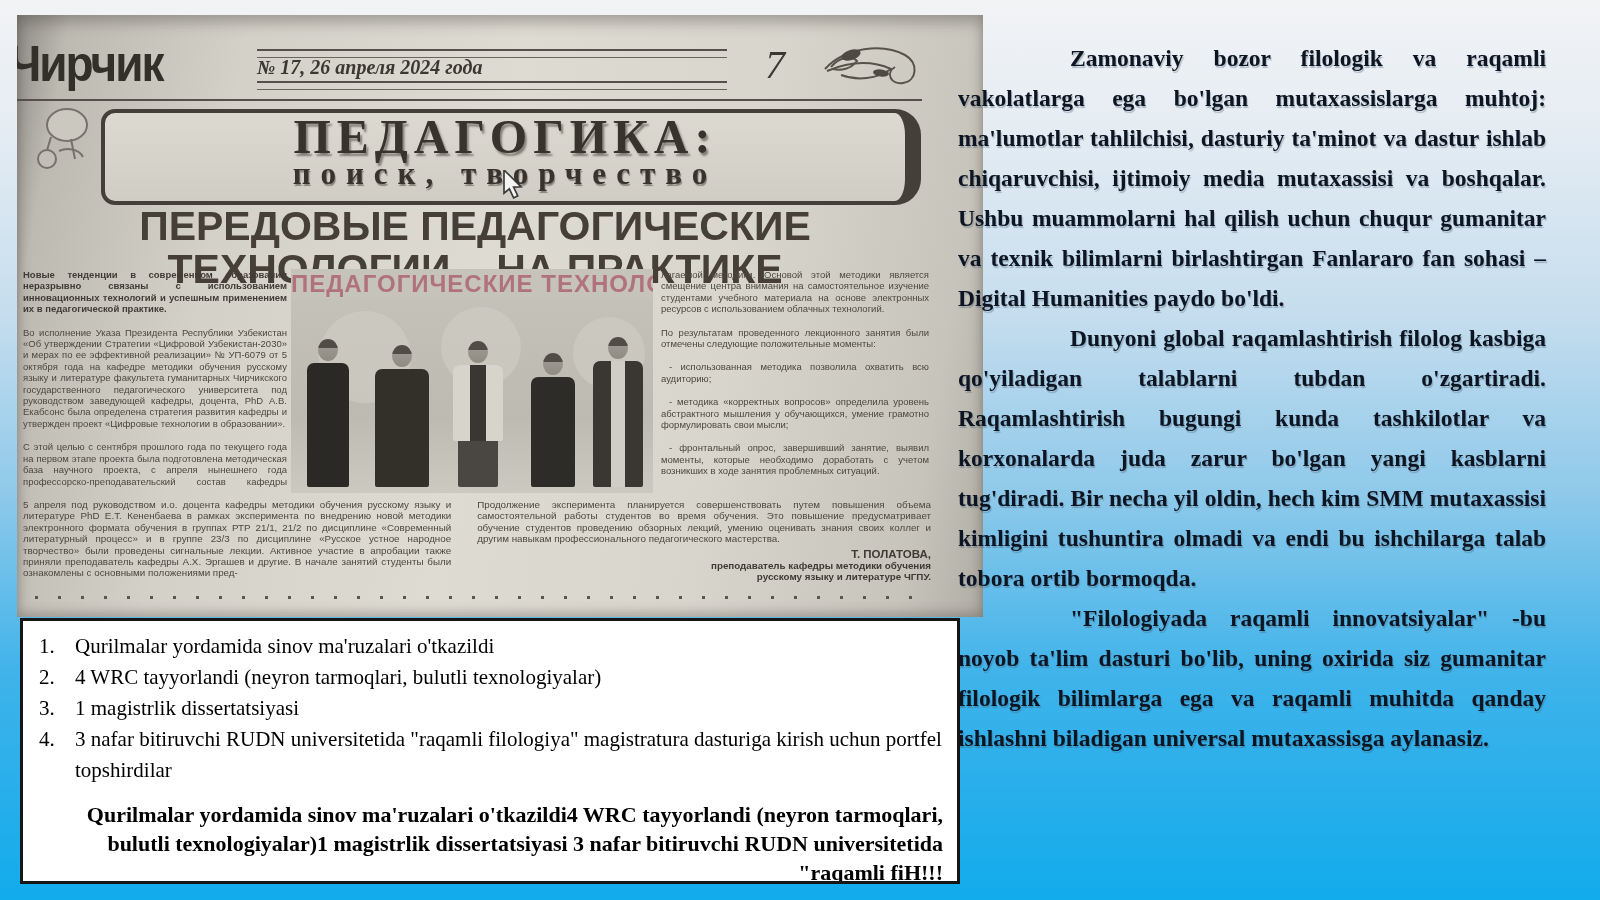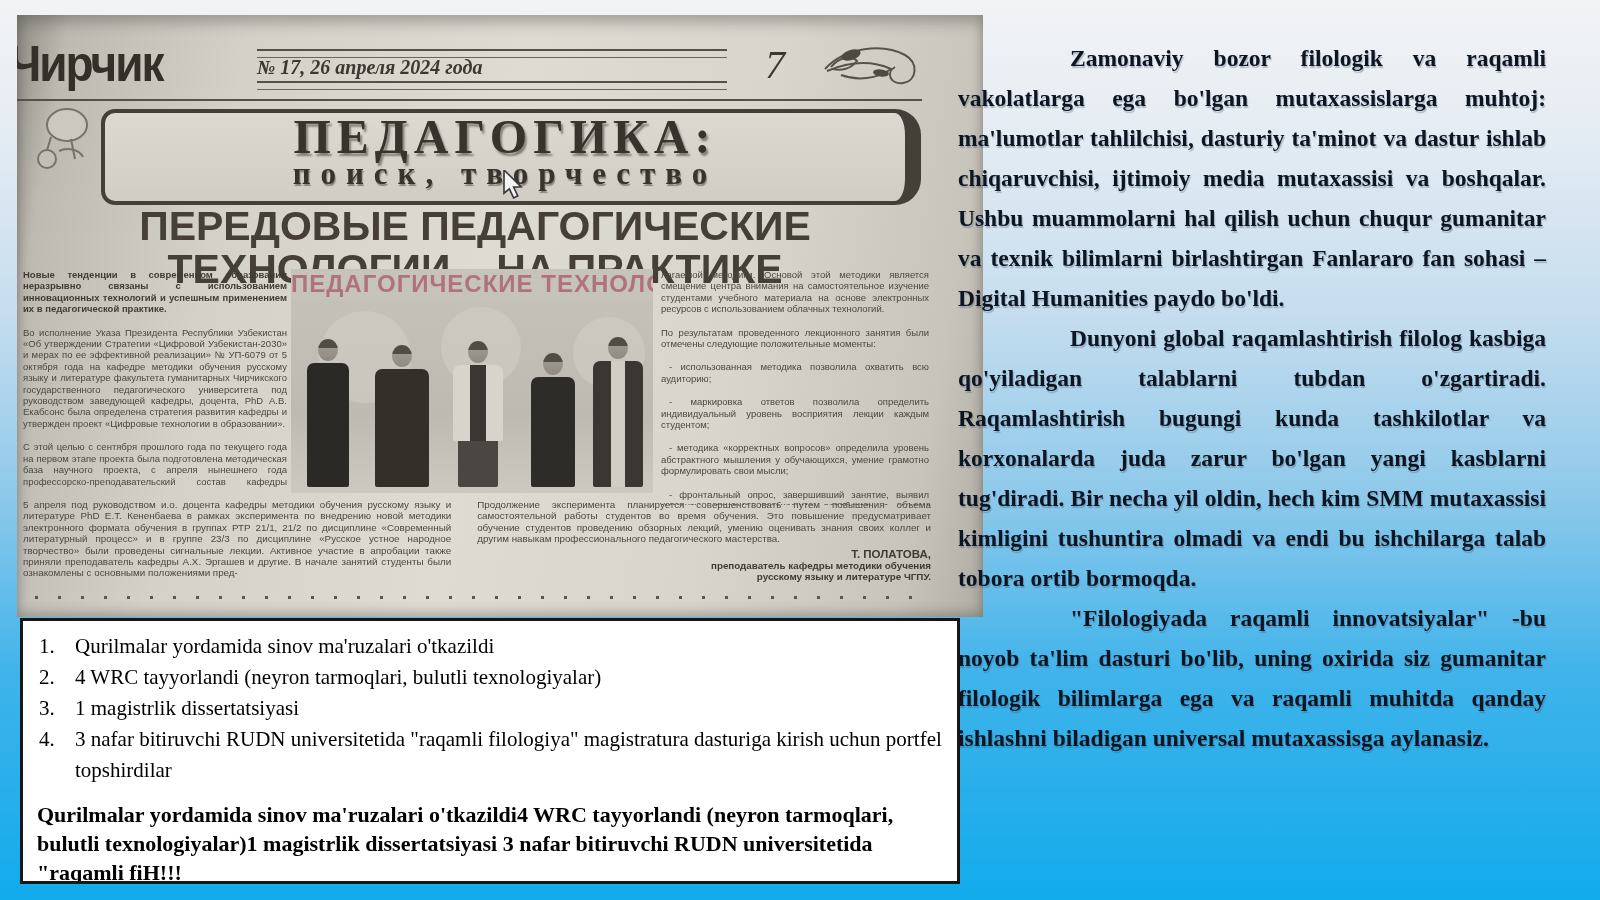--- a/index.html
+++ b/index.html
@@ -64,21 +64,21 @@
 
   .cursor{position:absolute;left:502px;top:170px;z-index:9;}
 
   
   .whitebox{position:absolute;left:20px;top:618px;width:934px;height:260px;background:#ffffff;
     border:3px solid #161616;overflow:hidden;color:#000;}
   .wb-list{margin-top:10px;}
   .wb-row{display:flex;font-size:21px;line-height:31px;}
   .wb-row .num{flex:0 0 52px;padding-left:16px;box-sizing:border-box;}
   .wb-row .txt{flex:1;padding-right:8px;}
-  .wb-summary{margin:14px 14px 0;text-align:left;font-weight:bold;font-size:22px;line-height:29px;}
+  .wb-summary{margin:14px 14px 0;text-align:right;font-weight:bold;font-size:22px;line-height:29px;}
 
   
   .right-panel{position:absolute;left:958px;top:38px;width:588px;
     font-weight:bold;font-size:23.5px;line-height:40px;color:#0e1522;text-align:justify;}
   .right-panel p{margin:0;text-indent:112px;text-shadow:1px 1.5px 1px rgba(60,85,110,.35);}
 </style>
 </head>
 <body>
 
 <div class="slide">
@@ -159,21 +159,20 @@
           <div class="head"></div>
           <div class="torso" style="width:50px;height:126px;background:linear-gradient(90deg,#3a3732 0 36%,#d0cdc5 36% 64%,#3a3732 64%);"></div>
         </div>
       </div>
     </div>
 
     <div class="np-col col-right">
       <p>лагаемой методики. Основой этой методики является смещение центра внимания на самостоятельное изучение студентами учебного материала на основе электронных ресурсов с использованием облачных технологий.</p>
       <p>По результатам проведенного лекционного занятия были отмечены следующие положительные моменты:</p>
       <p class="hang">- использованная методика позволила охватить всю аудиторию;</p>
-      <p class="hang">- маркировка ответов позволила определить индивидуальный уровень восприятия лекции каждым студентом;</p>
       <p class="hang">- методика «корректных вопросов» определила уровень абстрактного мышления у обучающихся, умение грамотно формулировать свои мысли;</p>
       <p class="hang">- фронтальный опрос, завершивший занятие, выявил моменты, которые необходимо доработать с учетом возникших в ходе занятия проблемных ситуаций.</p>
     </div>
 
     <div class="bottom-row">
       <div class="b-left">
         <p>5 апреля под руководством и.о. доцента кафедры методики обучения русскому языку и литературе PhD Е.Т. Кененбаева в рамках эксперимента по внедрению новой методики электронного формата обучения в группах РТР 21/1, 21/2 по дисциплине «Современный литературный процесс» и в группе 23/3 по дисциплине «Русское устное народное творчество» были проведены сигнальные лекции. Активное участие в апробации также приняли преподаватель кафедры А.Х. Эргашев и другие. В начале занятий студенты были ознакомлены с основными положениями пред-</p>
       </div>
       <div class="b-right">
         <p>Продолжение эксперимента планируется совершенствовать путем повышения объема самостоятельной работы студентов во время обучения. Это повышение предусматривает обучение студентов проведению обзорных лекций, умению оценивать знания своих коллег и другим навыкам профессионального педагогического мастерства.</p>

